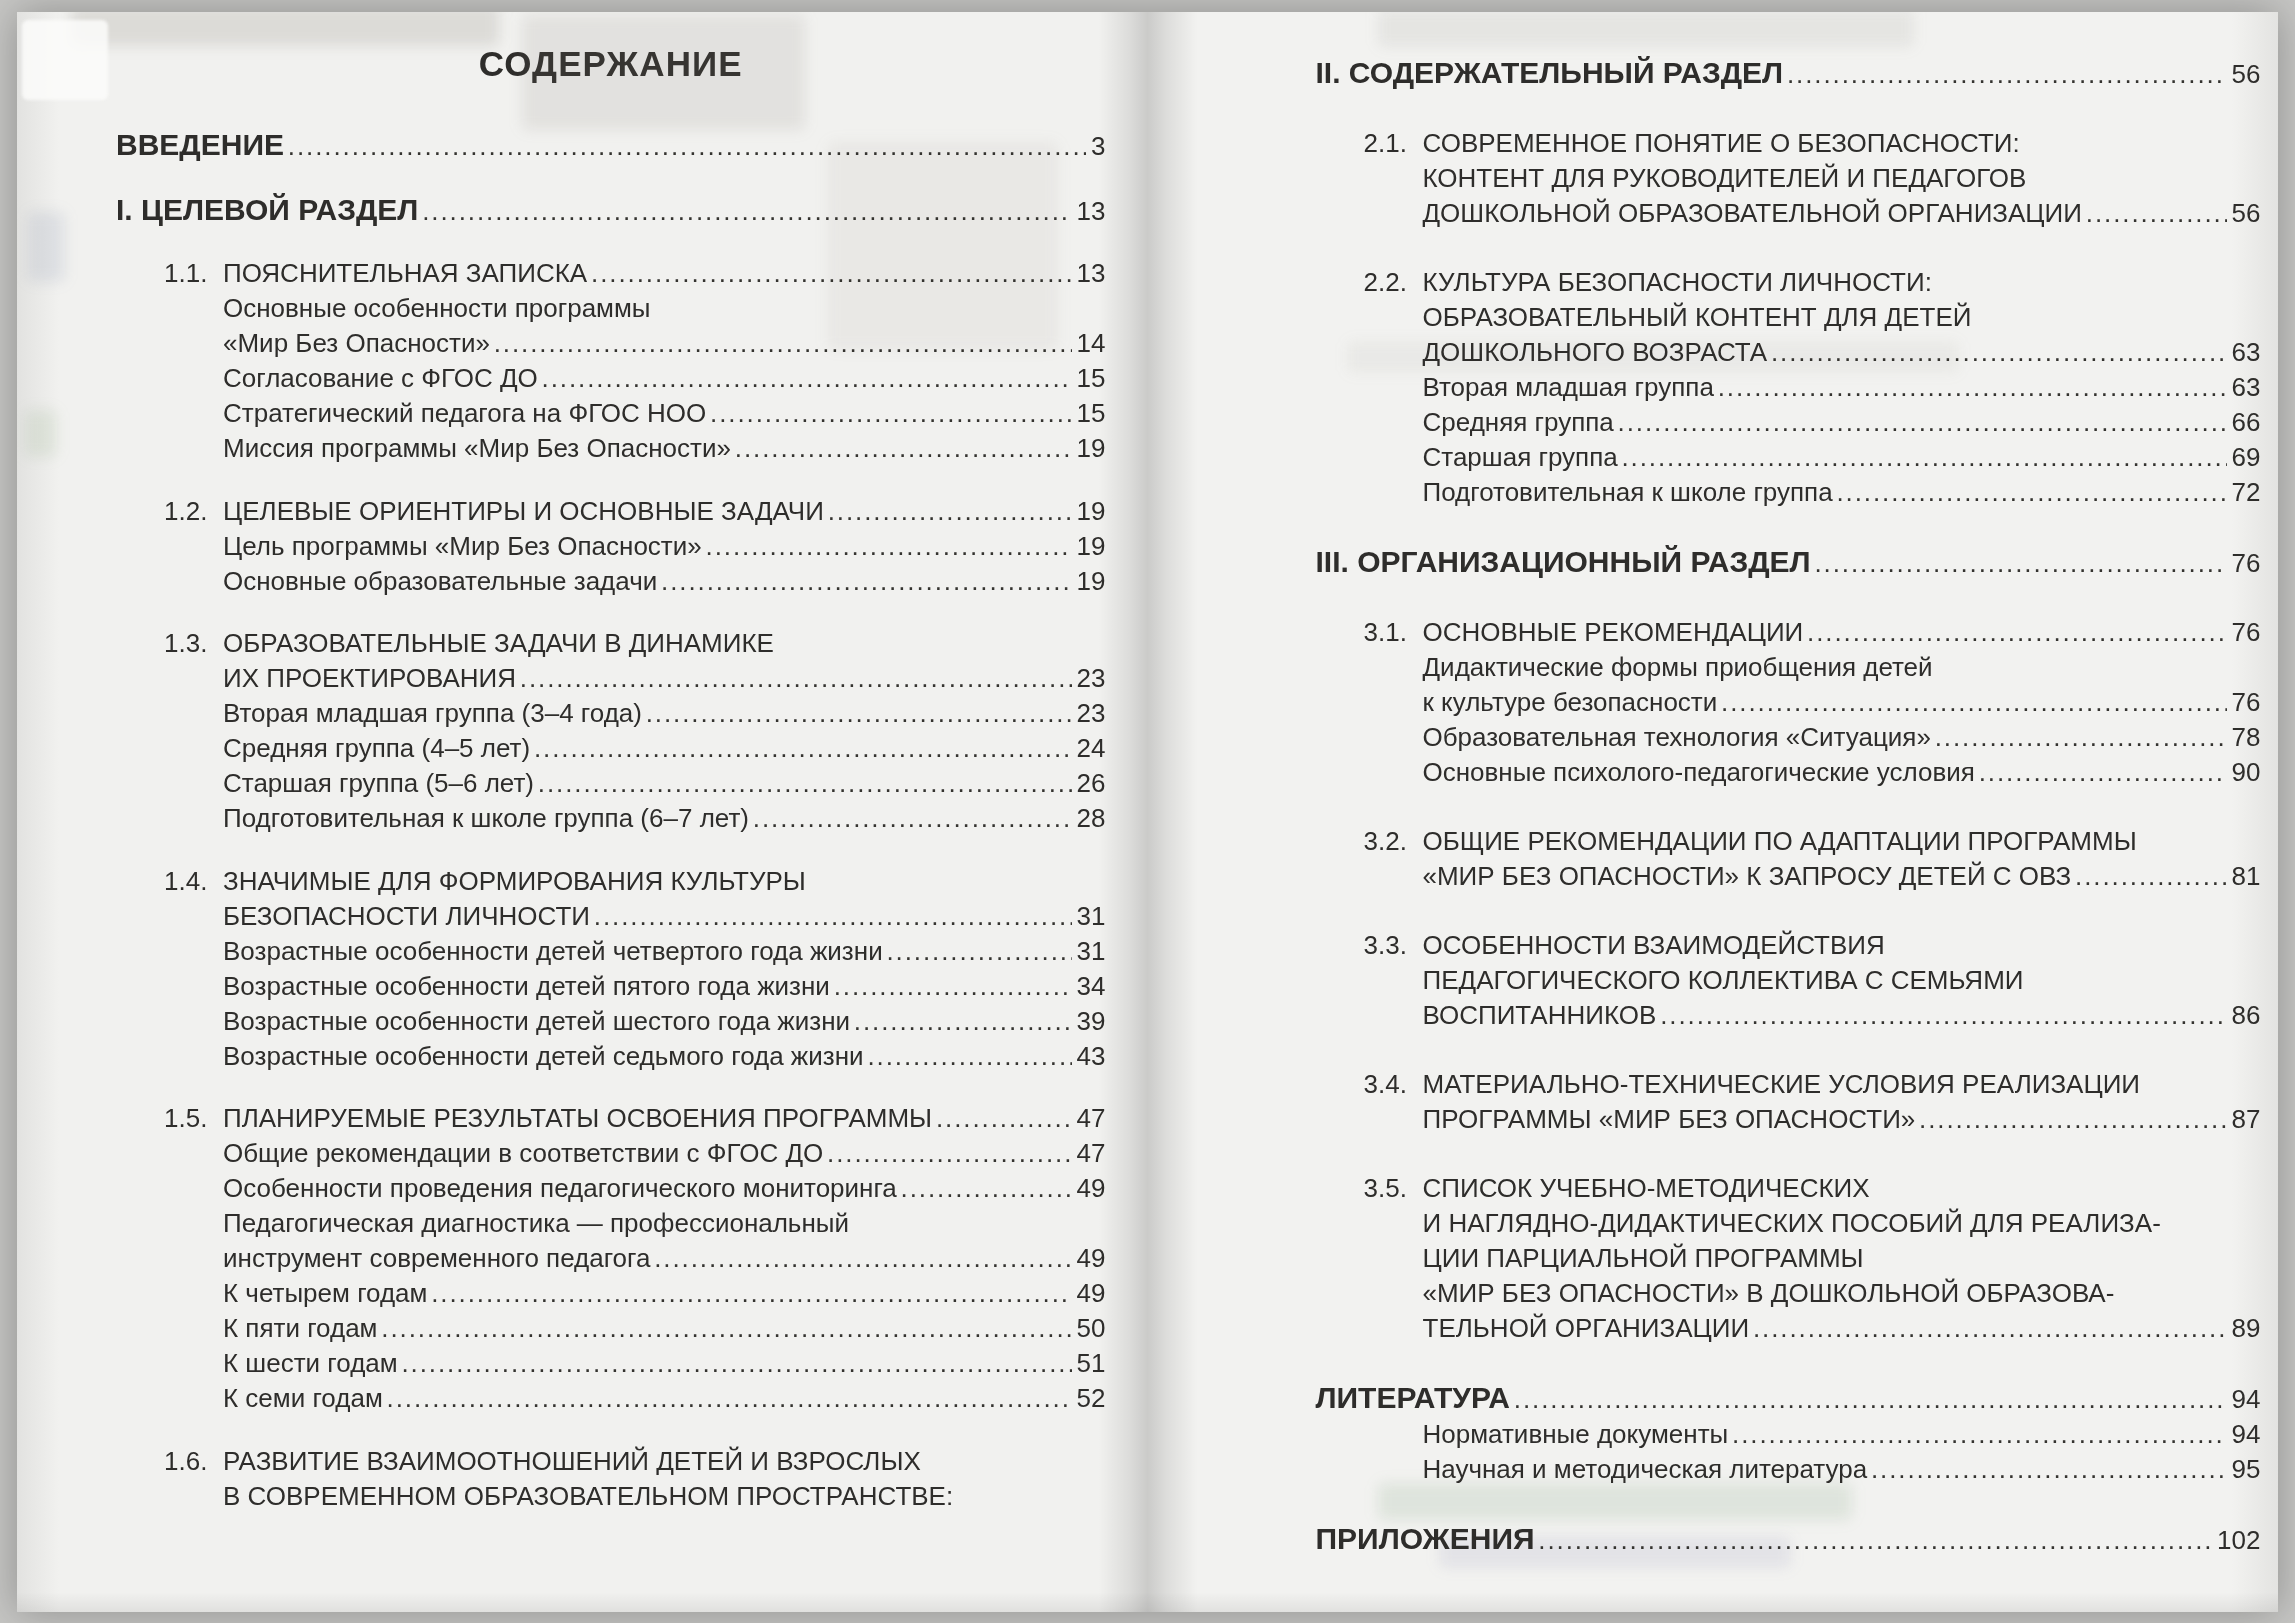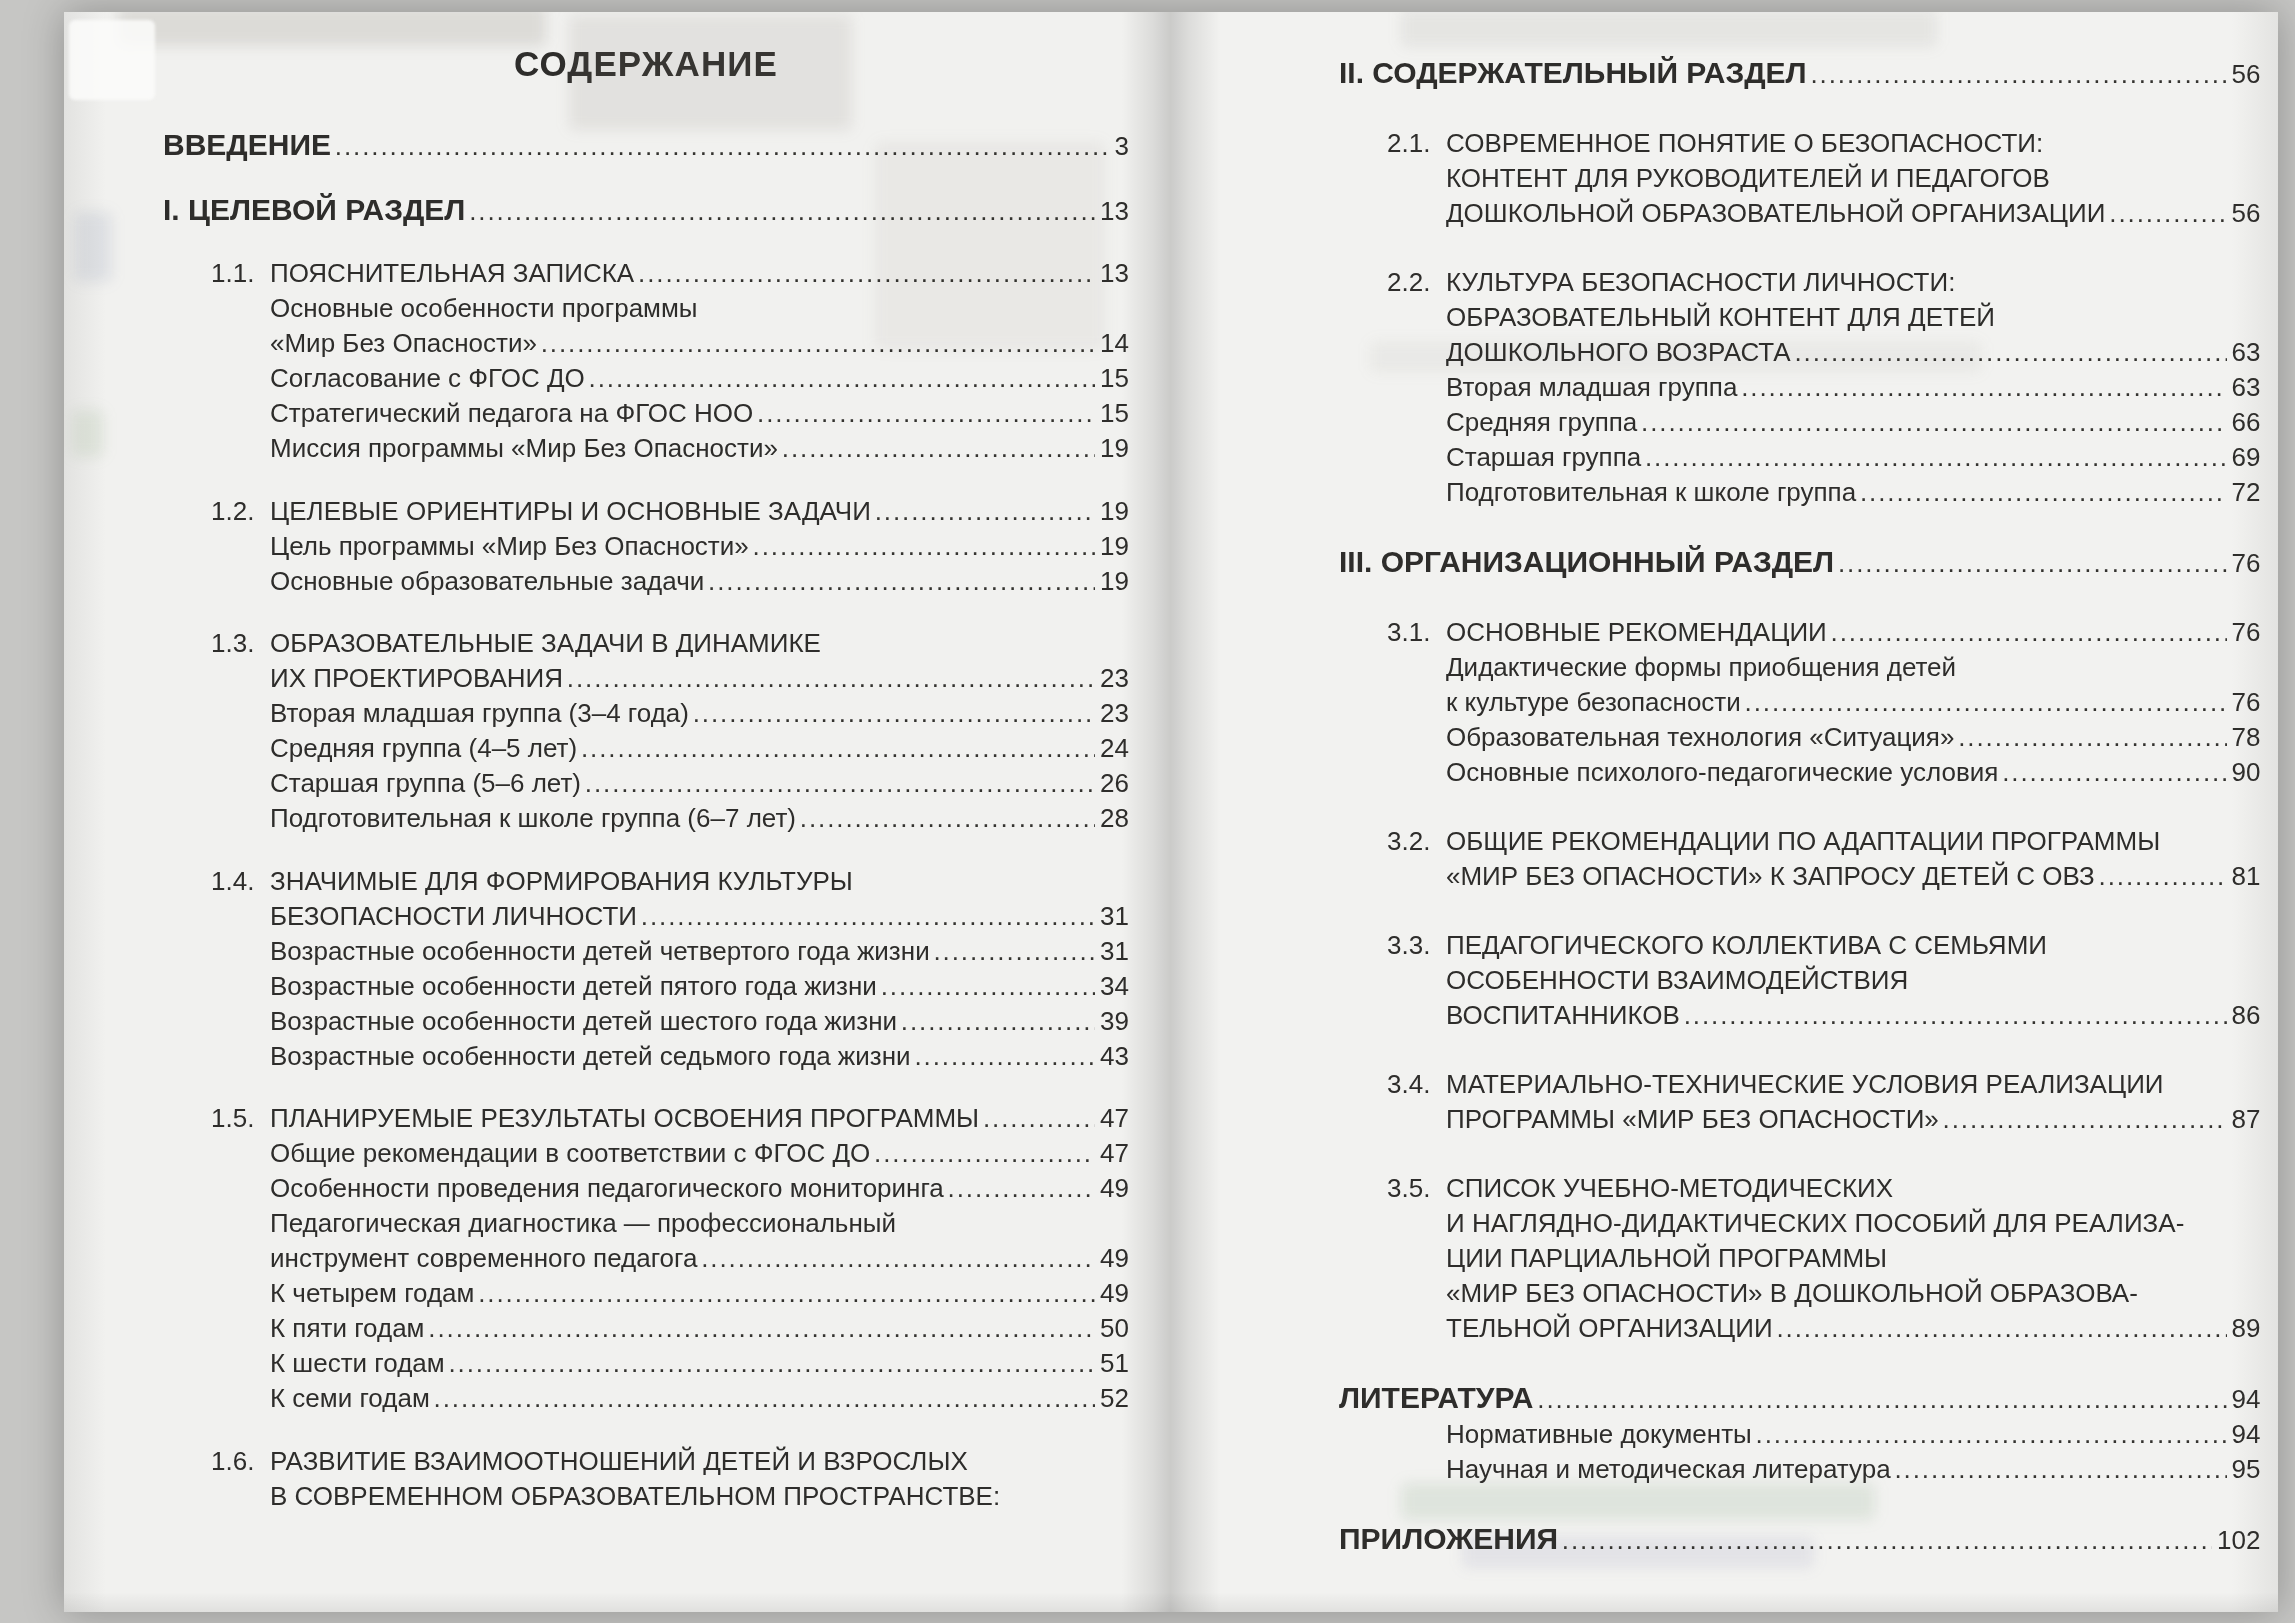--- a/index.html
+++ b/index.html
@@ -11,21 +11,20 @@
     width:2295px; height:1624px;
     background:#c6c6c4;
     overflow:hidden;
   }
 
   .spread {
     position:absolute; left:17px; top:12.2px; right:17px; bottom:12.2px;
     display:flex;
     background:#c2410c;
     box-shadow:0 0 38px rgba(0,0,0,.28);
-    margin-left:47px;
   }
   
   .spread::after {
     content:""; position:absolute; left:50%; top:0; bottom:0; width:99px;
     transform:translateX(-50%);
     background:linear-gradient(90deg, rgba(0,0,0,0) 0%, rgba(0,0,0,.09) 32%, rgba(0,0,0,.16) 50%, rgba(0,0,0,.09) 68%, rgba(0,0,0,0) 100%);
     pointer-events:none;
   }
 
   .page { position:relative; width:50%; overflow:hidden; }
@@ -438,24 +437,24 @@
             </div>
             <div class="line">
               <span class="txt">«МИР БЕЗ ОПАСНОСТИ» К ЗАПРОСУ ДЕТЕЙ С ОВЗ</span>
               <span class="dots"></span>
               <span class="pg">81</span>
             </div>
           </div>
           <div class="entry section gap">
             <span class="num">3.3.</span>
             <div class="line">
+              <span class="txt">ОСОБЕННОСТИ ВЗАИМОДЕЙСТВИЯ</span>
+            </div>
+            <div class="line">
               <span class="txt">ПЕДАГОГИЧЕСКОГО КОЛЛЕКТИВА С СЕМЬЯМИ</span>
-            </div>
-            <div class="line">
-              <span class="txt">ОСОБЕННОСТИ ВЗАИМОДЕЙСТВИЯ</span>
             </div>
             <div class="line">
               <span class="txt">ВОСПИТАННИКОВ</span>
               <span class="dots"></span>
               <span class="pg">86</span>
             </div>
           </div>
           <div class="entry section gap">
             <span class="num">3.4.</span>
             <div class="line">

